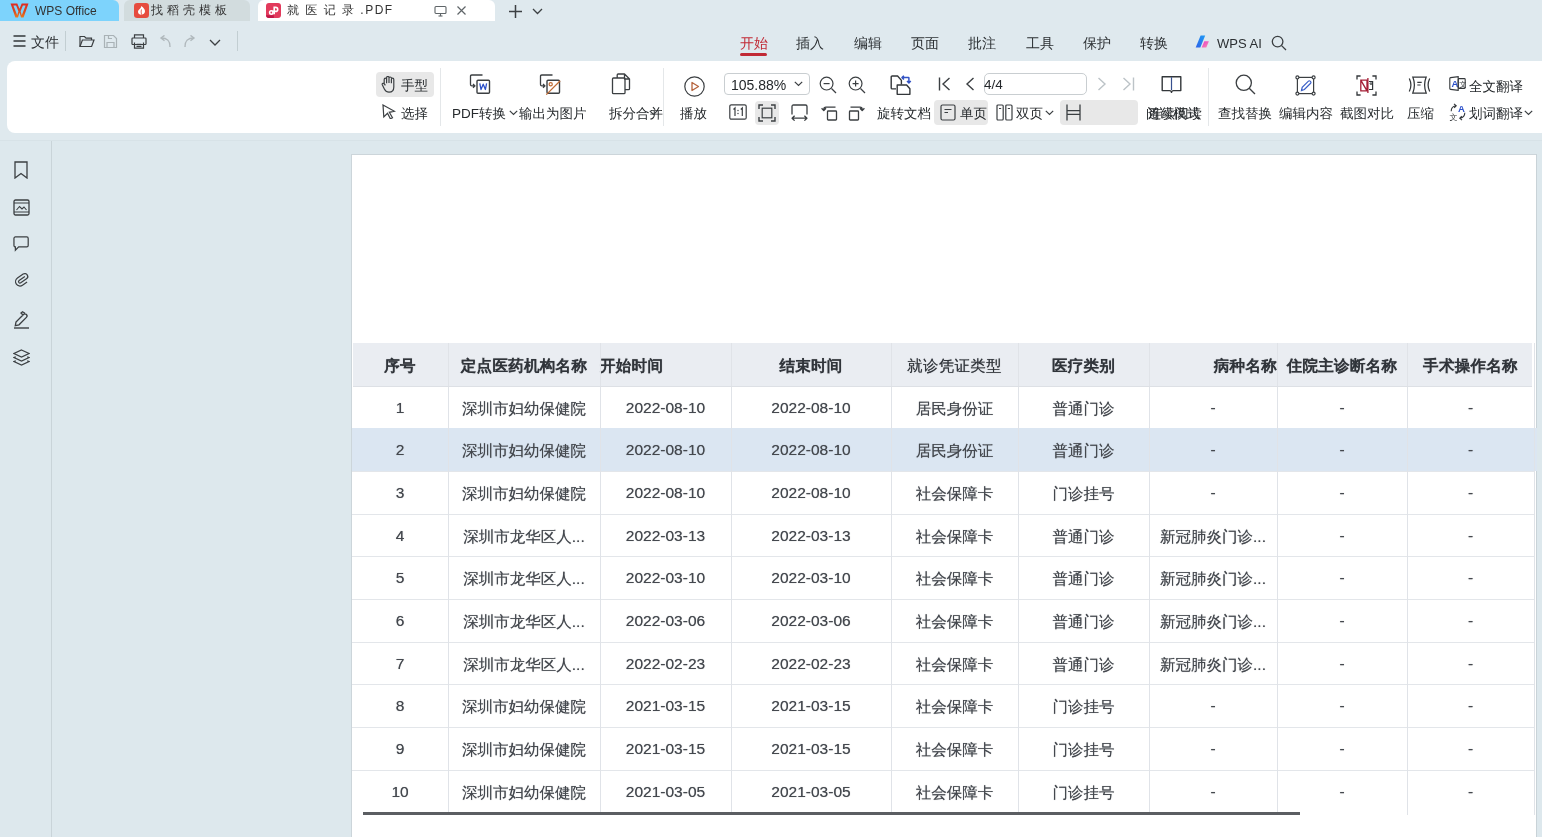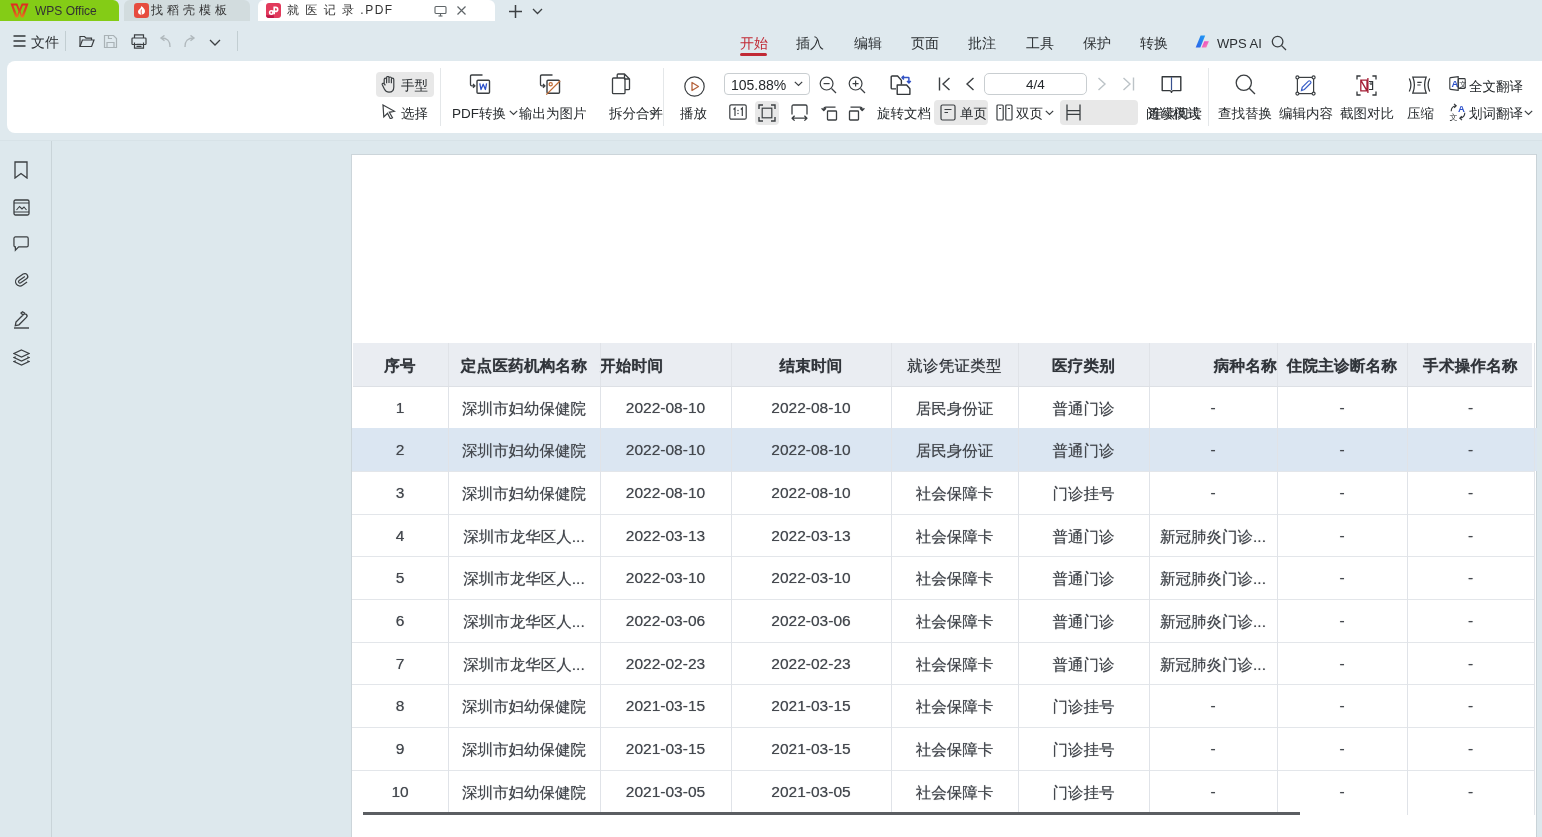--- a/index.html
+++ b/index.html
@@ -4,21 +4,21 @@
 *{margin:0;padding:0;box-sizing:border-box}
 html,body{width:1542px;height:837px;overflow:hidden;background:#dfe9ee;font-family:"Liberation Sans",sans-serif;-webkit-font-smoothing:antialiased}
 .abs{position:absolute}
 .tab{position:absolute;top:0;height:21px;border-radius:6px 6px 0 0;display:flex;align-items:center;font-size:12px;color:#323232}
 svg{display:block}
 .tlabel{font-size:13.5px;color:#262a2d;white-space:nowrap}
 </style></head>
 <body>
 
 <div class="abs" style="left:0;top:0;width:1542px;height:21px;background:#dfe9ee"></div>
-<div class="tab" style="left:0;width:119px;background:#84cc16;border-radius:0 6px 0 0">
+<div class="tab" style="left:0;width:119px;background:#7dd3fc;border-radius:0 6px 0 0">
   <svg style="margin-left:10px" width="19" height="15" viewBox="0 0 19 15">
     <defs>
         <linearGradient id="wg" x1="0" y1="0" x2="0" y2="1">
       <stop offset="0" stop-color="#e02a21"></stop>
           <stop offset="0.55" stop-color="#d8491f"></stop>
           <stop offset="1" stop-color="#ec7b1e"></stop>
         </linearGradient>
       </defs>
     <path fill="url(#wg)" d="M1 1 L8.6 1 L7 9.5 L5.6 4.2 L3.8 4.2 L5.9 12.5 L8.3 12.5 L9.5 6.5 L10.7 12.5 L13.1 12.5 L15.2 4.2 L13.4 4.2 L12 9.5 L10.4 1 L18 1 L14.8 14 L11.6 14 L9.5 9.8 L7.4 14 L4.2 14 Z" transform="scale(0.001)"></path>
     <path fill="url(#wg)" d="M0.5 0.5 L7.3 0.5 L9.5 5.8 L11.7 0.5 L18.5 0.5 L13.6 14.5 L11 14.5 L9.5 9.6 L8 14.5 L5.4 14.5 Z M3.4 2.6 L7.2 12.2 L8.4 8.2 L6.1 2.6 Z M15.6 2.6 L12.9 2.6 L10.6 8.2 L11.8 12.2 Z" fill-rule="evenodd"></path>
@@ -214,21 +214,21 @@
   <rect x="1.5" y="8" width="9" height="9" rx="0.8"></rect>
 </svg>
 
 <svg class="abs" style="left:938px;top:77px" width="13" height="14" viewBox="0 0 13 14" fill="none" stroke="#3b3f42" stroke-width="1.4">
       <path d="M1.5 0.5 L1.5 13.5 M11.5 1 L5 7 L11.5 13"></path>
     </svg>
 <svg class="abs" style="left:965px;top:77px" width="10" height="14" viewBox="0 0 10 14" fill="none" stroke="#3b3f42" stroke-width="1.4">
       <path d="M8.5 1 L2 7 L8.5 13"></path>
     </svg>
 <div class="abs" style="left:984px;top:73px;width:103px;height:22px;border:1px solid #c9ced1;border-radius:5px;background:#fff"></div>
-<div class="abs" style="left:984px;top:77px;width:103px;text-align:center;font-size:13.5px;color:#24282b">4/4</div>
+<div class="abs" style="left:984px;top:77px;width:103px;text-align:left;font-size:13.5px;color:#24282b">4/4</div>
 <svg class="abs" style="left:1097px;top:77px" width="10" height="14" viewBox="0 0 10 14" fill="none" stroke="#bcc3c7" stroke-width="1.4">
       <path d="M1.5 1 L8 7 L1.5 13"></path>
     </svg>
 <svg class="abs" style="left:1122px;top:77px" width="13" height="14" viewBox="0 0 13 14" fill="none" stroke="#bcc3c7" stroke-width="1.4">
       <path d="M11.5 0.5 L11.5 13.5 M1.5 1 L8 7 L1.5 13"></path>
     </svg>
 <svg class="abs" style="left:1161px;top:75px" width="21" height="19" viewBox="0 0 21 19" fill="none" stroke="#33373a" stroke-width="1.4" stroke-linejoin="round">
   <path d="M1.2 1.8 L19.8 1.8 L19.8 15.6 L12.6 15.6 Q10.5 15.6 10.5 17.4 Q10.5 15.6 8.4 15.6 L1.2 15.6 Z"></path>
   <path d="M10.5 2.2 L10.5 15" stroke="#37508f" stroke-width="1.2"></path>
 </svg>

